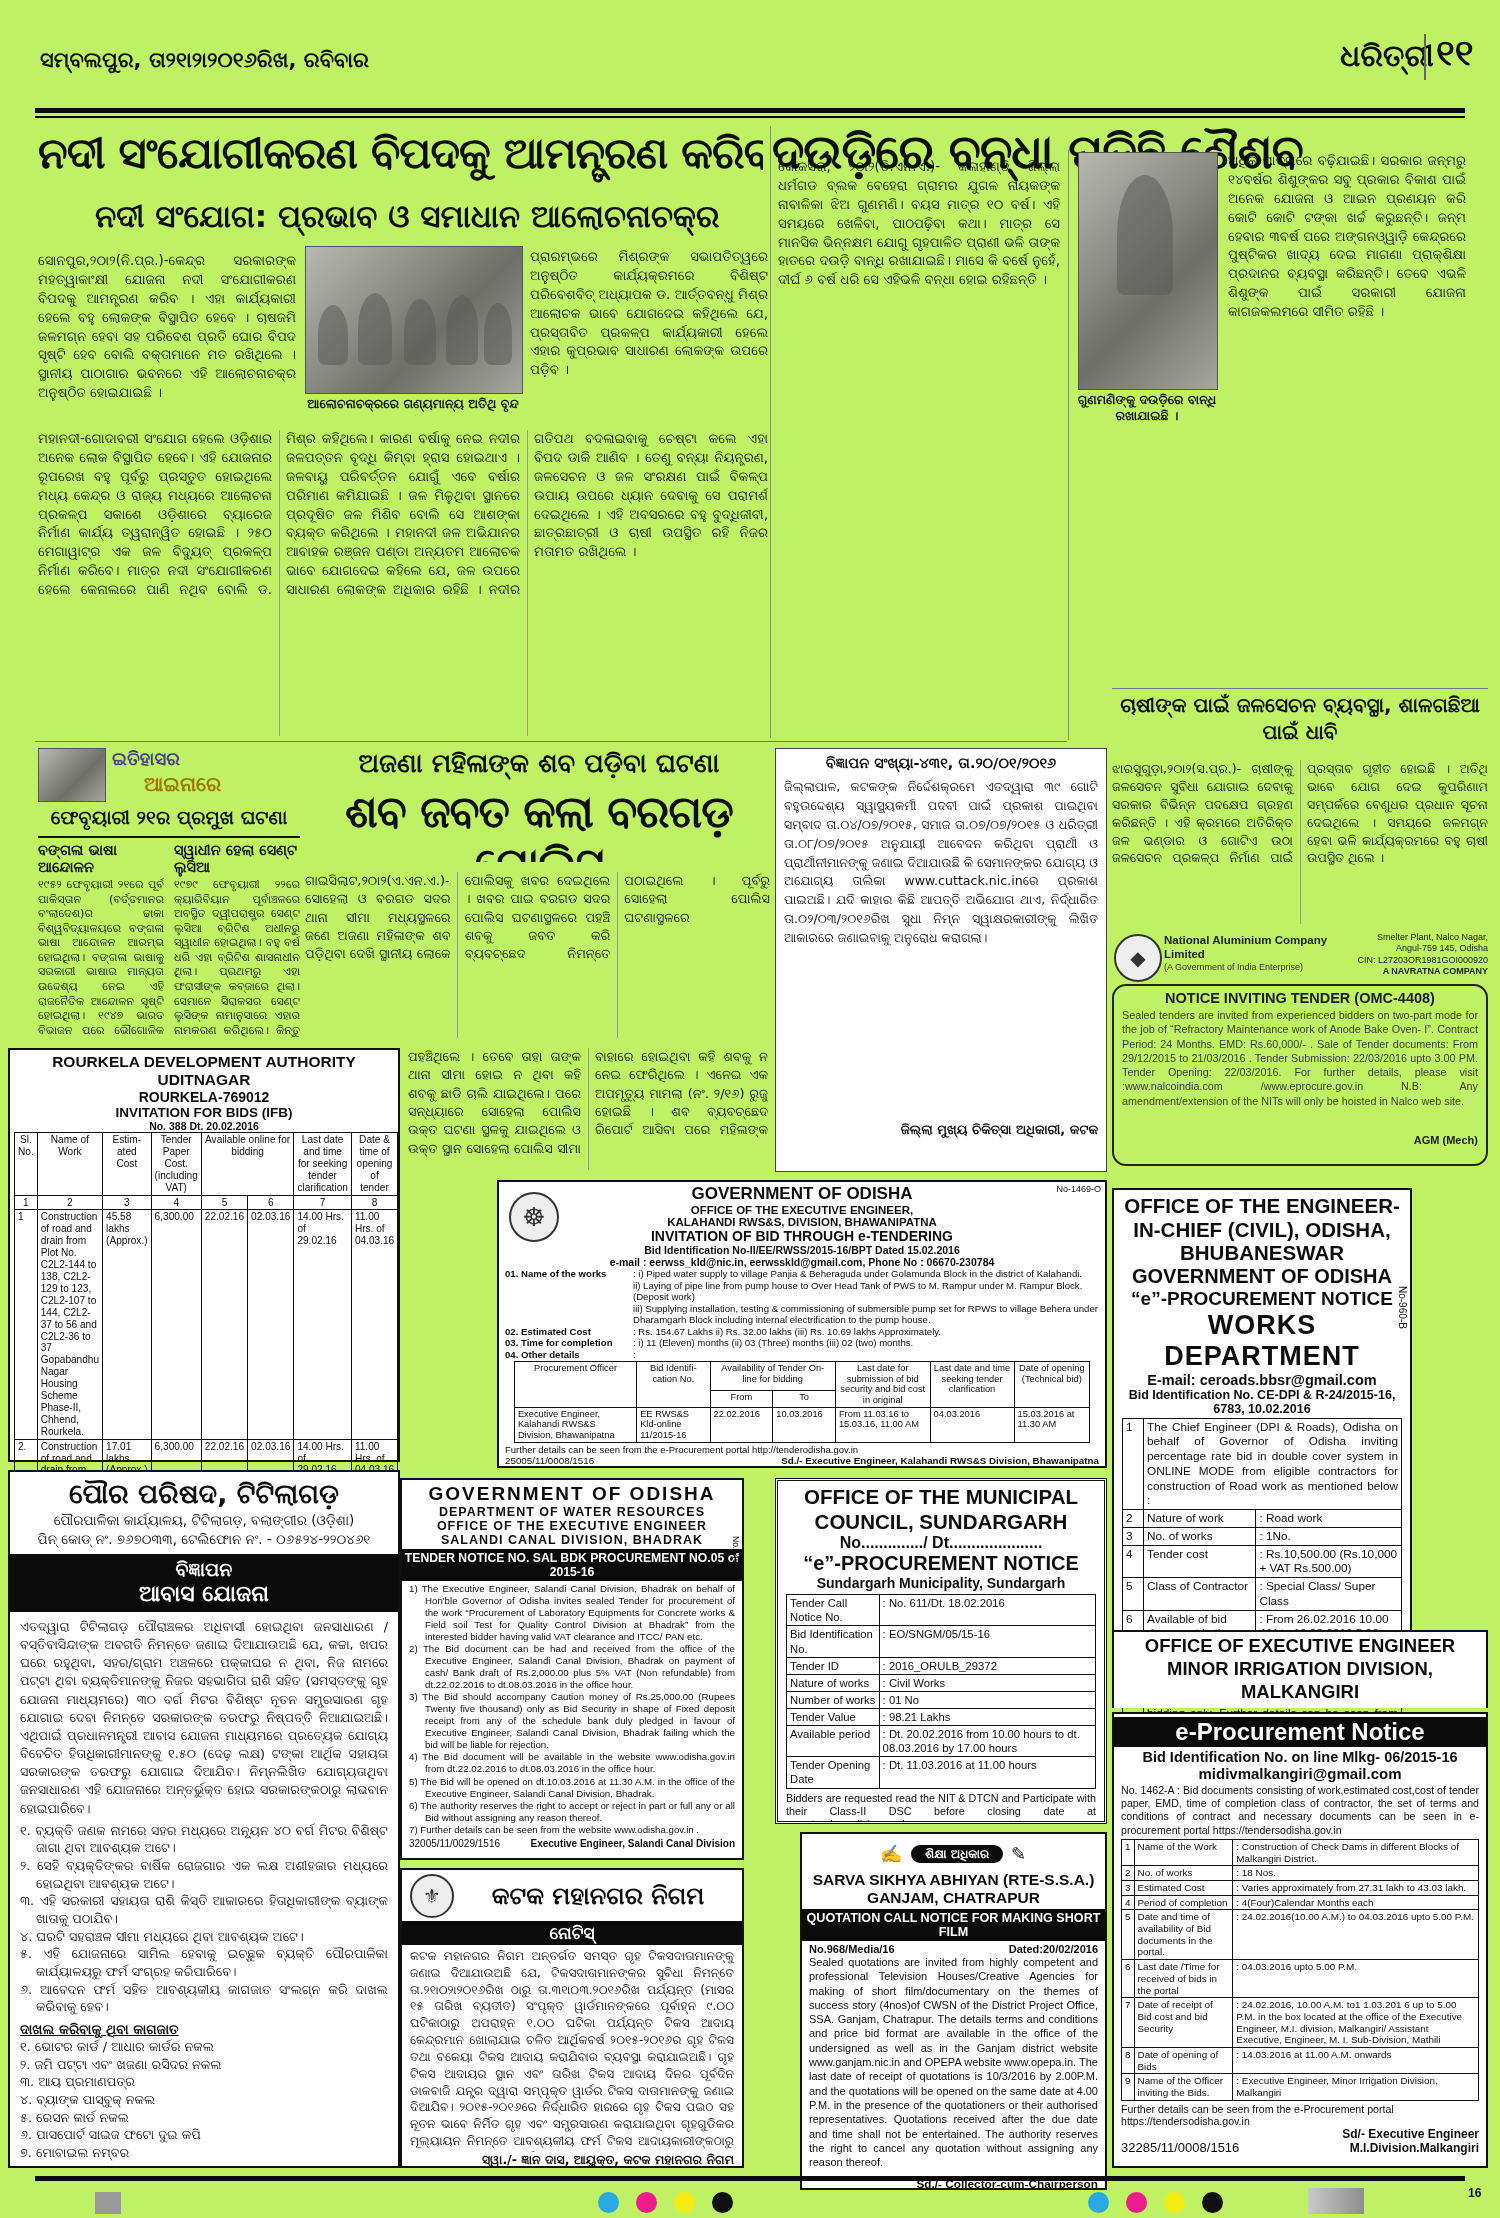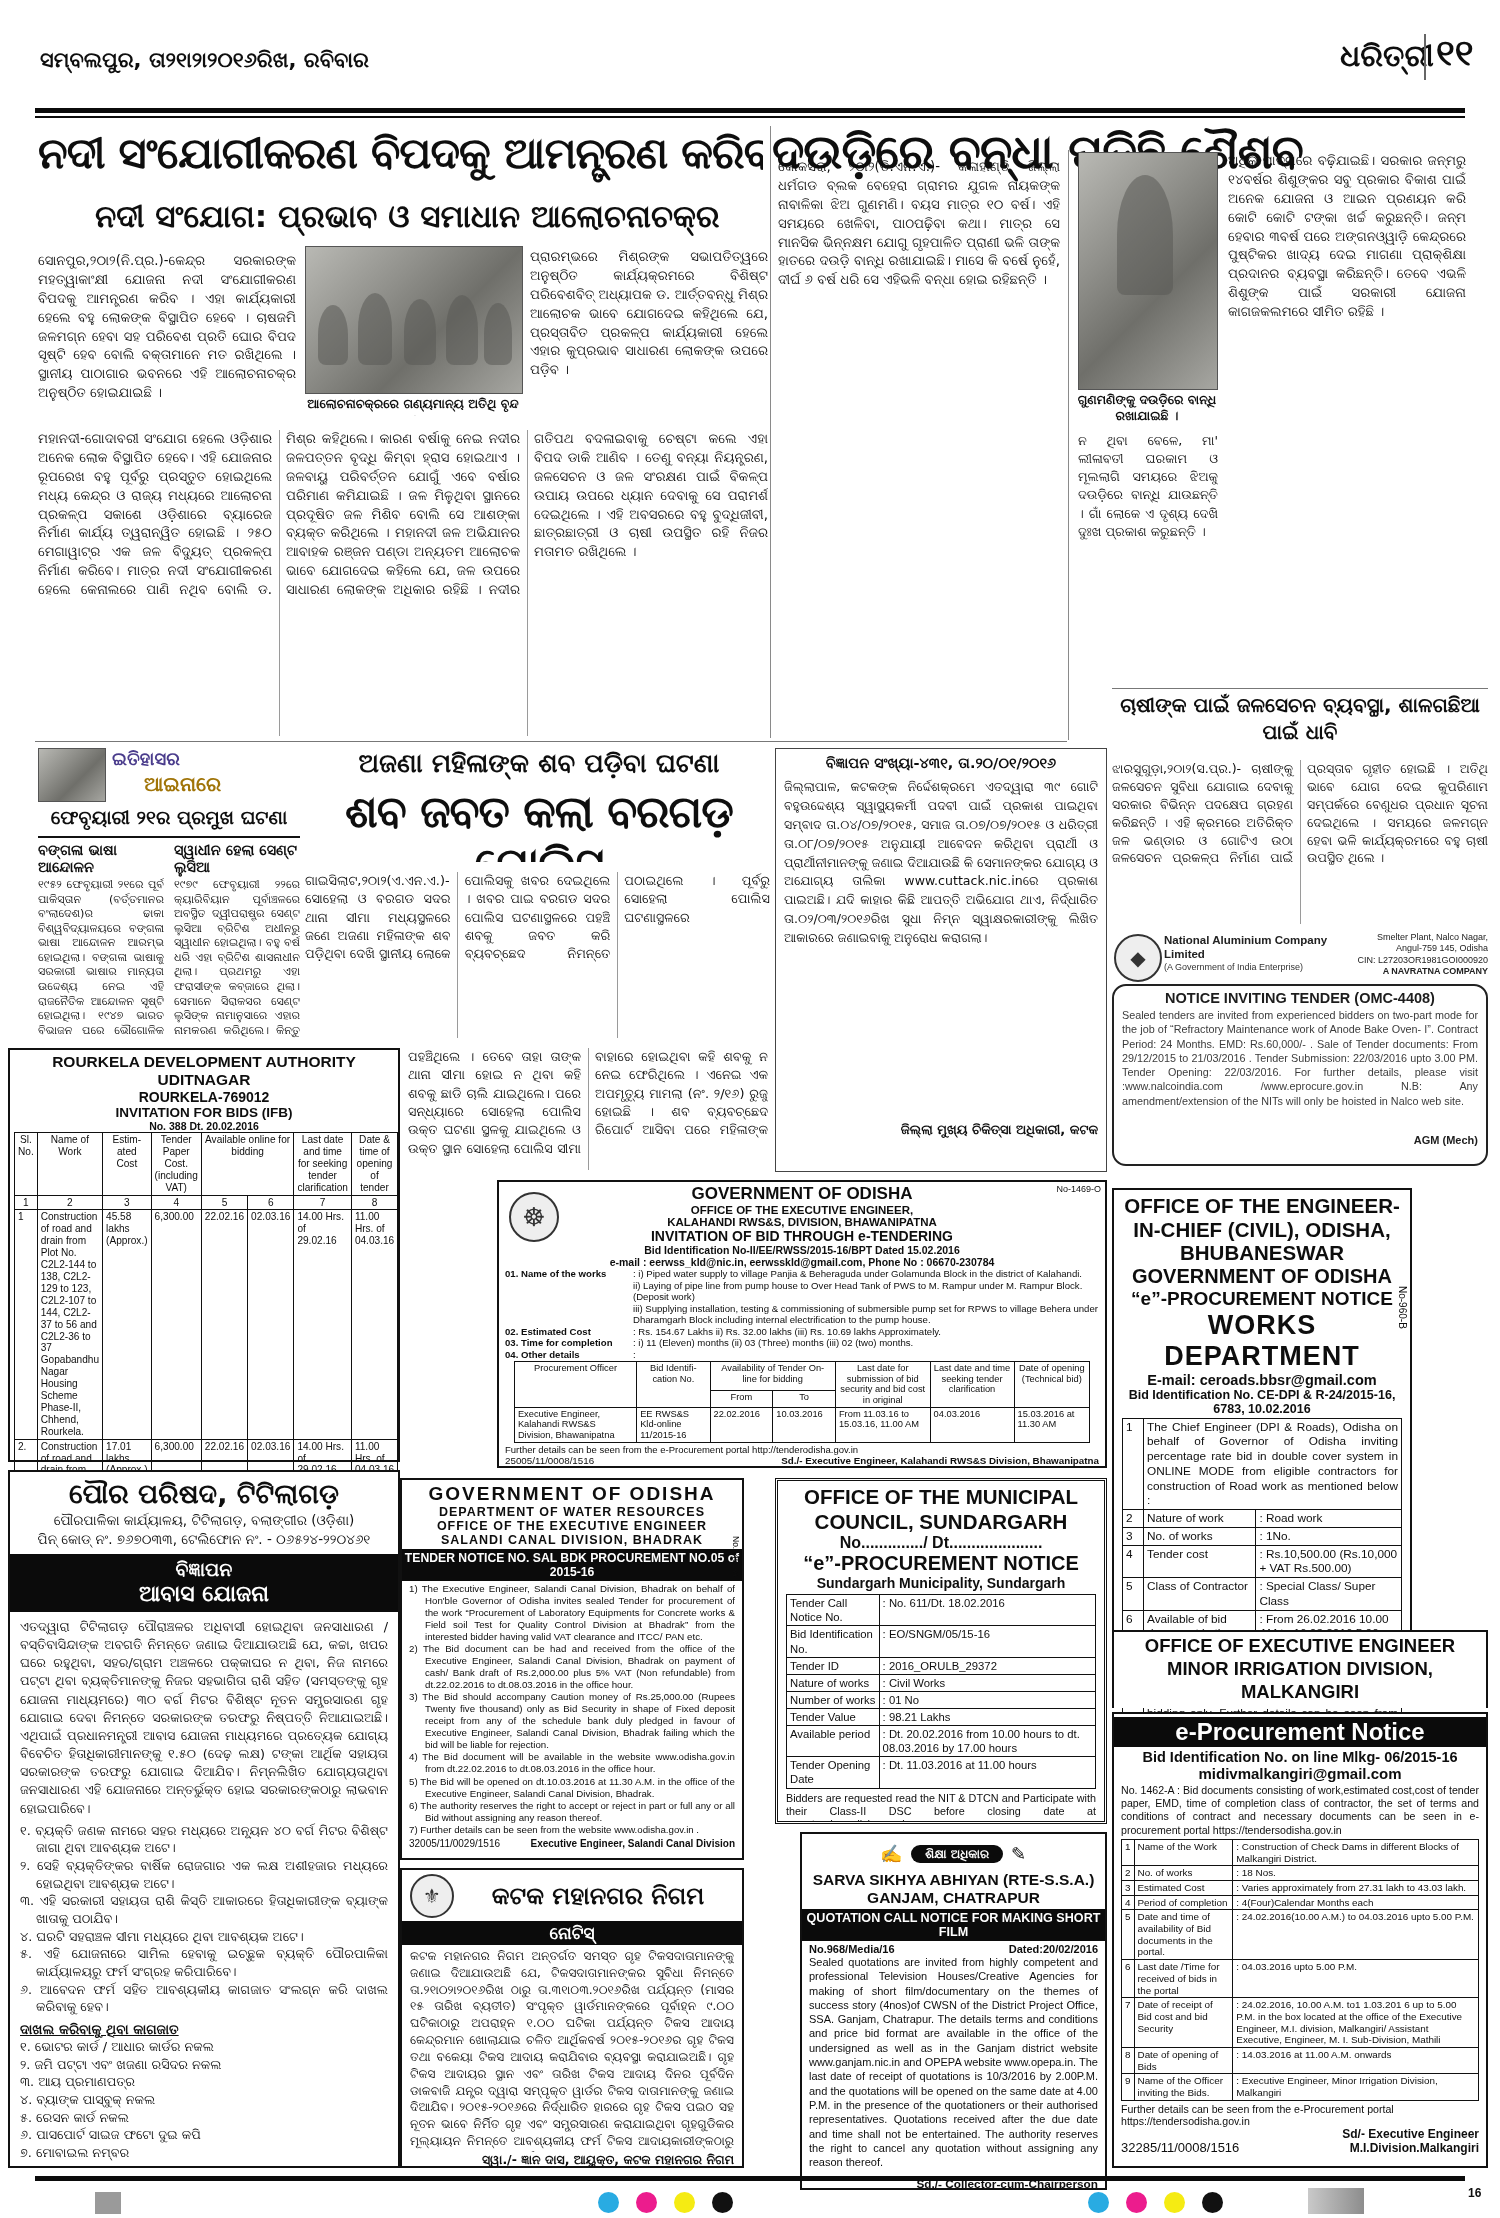--- a/index.html
+++ b/index.html
@@ -1,16 +1,16 @@
 <!DOCTYPE html>
 <html><head>
 <meta charset="utf-8">
 <style>
   html,body{margin:0;padding:0;background:#d9d9d6;}
-  .page{position:relative;width:1500px;height:2218px;margin:0 auto;background:#ffffff;color:#0e0e0e;
+  .page{position:relative;width:1500px;height:2218px;margin:0 auto;background:#bef264;color:#0e0e0e;
         font-family:"DejaVu Sans",sans-serif;overflow:hidden;}
   .abs{position:absolute;}
   .en{font-family:"Liberation Sans",sans-serif;}
   .b{font-weight:bold;}
   .ctr{text-align:center;}
   .rt{text-align:right;}
   .just{text-align:justify;text-justify:inter-word;}
   .ovh{overflow:hidden;}
   .box{border:2px solid #111;background:#fff;}
   .banner{background:#0b0b0b;color:#fff;font-weight:bold;text-align:center;}
@@ -66,21 +66,20 @@
   <div class="abs vrule" style="left:770px;top:126px;height:612px;"></div>
   <div class="abs vrule" style="left:1068px;top:150px;height:590px;"></div>
 
   <div class="abs just body-od ovh" style="left:778px;top:158px;width:282px;height:580px;">କୋକସରା, ୨୦ା୨(ଡି.ଏନ.ଏ.)- କଳାହାଣ୍ଡି ଜିଲ୍ଲା ଧର୍ମଗଡ ବ୍ଲକ ବେହେରା ଗ୍ରାମର ଯୁଗଳ ନାୟକଙ୍କ ନାବାଳିକା ଝିଅ ଗୁଣମଣି। ବୟସ ମାତ୍ର ୧୦ ବର୍ଷ। ଏହି ସମୟରେ ଖେଳିବା, ପାଠପଢ଼ିବା କଥା। ମାତ୍ର ସେ ମାନସିକ ଭିନ୍ନକ୍ଷମ ଯୋଗୁ ଗୃହପାଳିତ ପ୍ରାଣୀ ଭଳି ତାଙ୍କ ହାତରେ ଦଉଡ଼ି ବାନ୍ଧି ରଖାଯାଇଛି। ମାସେ କି ବର୍ଷେ ନୁହେଁ, ଦୀର୍ଘ ୬ ବର୍ଷ ଧରି ସେ ଏହିଭଳି ବନ୍ଧା ହୋଇ ରହିଛନ୍ତି ।</div>
 
   <div class="abs photo" style="left:1078px;top:152px;width:138px;height:236px;">
     <span class="shade" style="left:38px;top:22px;width:56px;height:120px;"></span>
   </div>
   <div class="abs cap ctr ovh" style="left:1074px;top:392px;width:146px;height:34px;">ଗୁଣମଣିଙ୍କୁ ଦଉଡ଼ିରେ ବାନ୍ଧି ରଖାଯାଇଛି ।</div>
 
-  <div class="abs just body-od ovh" style="left:1078px;top:432px;width:140px;height:304px;font-size:12.8px;">ନ ଥିବା ବେଳେ, ମା' ଲୀଳାବତୀ ଘରକାମ ଓ ମୂଲଲାଗି ସମୟରେ ଝିଅକୁ ଦଉଡ଼ିରେ ବାନ୍ଧି ଯାଉଛନ୍ତି । ଗାଁ ଲୋକେ ଏ ଦୃଶ୍ୟ ଦେଖି ଦୁଃଖ ପ୍ରକାଶ କରୁଛନ୍ତି ।</div>
 
   <div class="abs just body-od ovh" style="left:1228px;top:152px;width:238px;height:586px;">ଅଧିକ ମାତ୍ରାରେ ବଢ଼ିଯାଇଛି। ସରକାର ଜନ୍ମରୁ ୧୪ବର୍ଷର ଶିଶୁଙ୍କର ସବୁ ପ୍ରକାର ବିକାଶ ପାଇଁ ଅନେକ ଯୋଜନା ଓ ଆଇନ ପ୍ରଣୟନ କରି କୋଟି କୋଟି ଟଙ୍କା ଖର୍ଚ୍ଚ କରୁଛନ୍ତି। ଜନ୍ମ ହେବାର ୩ବର୍ଷ ପରେ ଅଙ୍ଗନଓ୍ୱାଡ଼ି କେନ୍ଦ୍ରରେ ପୁଷ୍ଟିକର ଖାଦ୍ୟ ଦେଇ ମାଗଣା ପ୍ରାକ୍‌ଶିକ୍ଷା ପ୍ରଦାନର ବ୍ୟବସ୍ଥା କରିଛନ୍ତି। ତେବେ ଏଭଳି ଶିଶୁଙ୍କ ପାଇଁ ସରକାରୀ ଯୋଜନା କାଗଜକଲମରେ ସୀମିତ ରହିଛି ।</div>
 
   <div class="abs" style="left:35px;top:741px;width:1032px;height:1px;background:#777;"></div>
   <div class="abs" style="left:1112px;top:688px;width:376px;height:1px;background:#777;"></div>
 
   <div class="abs" style="left:38px;top:746px;width:262px;height:292px;">
     <div class="photo" style="position:absolute;left:0;top:2px;width:66px;height:52px;"></div>
     <div class="abs b" style="left:74px;top:2px;font-size:18px;color:#4a3c8c;">ଇତିହାସର</div>
     <div class="abs b" style="left:106px;top:26px;font-size:20px;color:#a07408;">ଆଇନାରେ</div>

